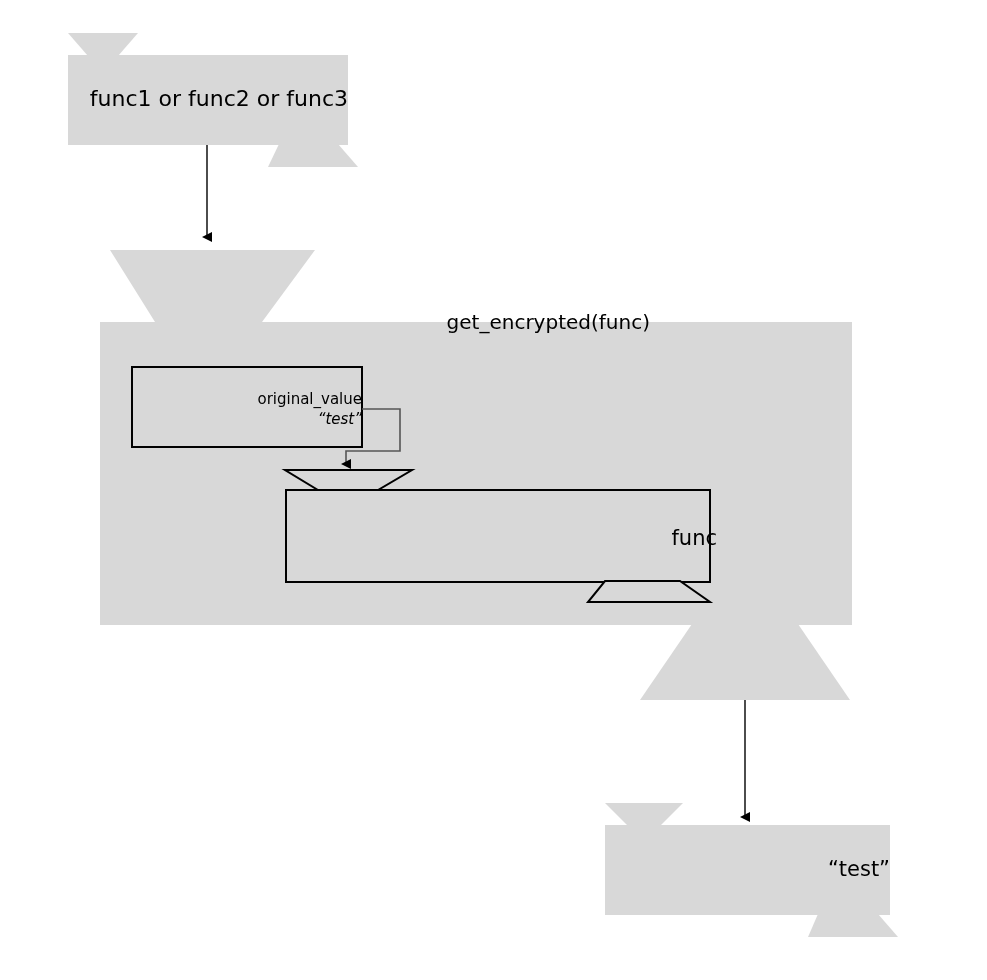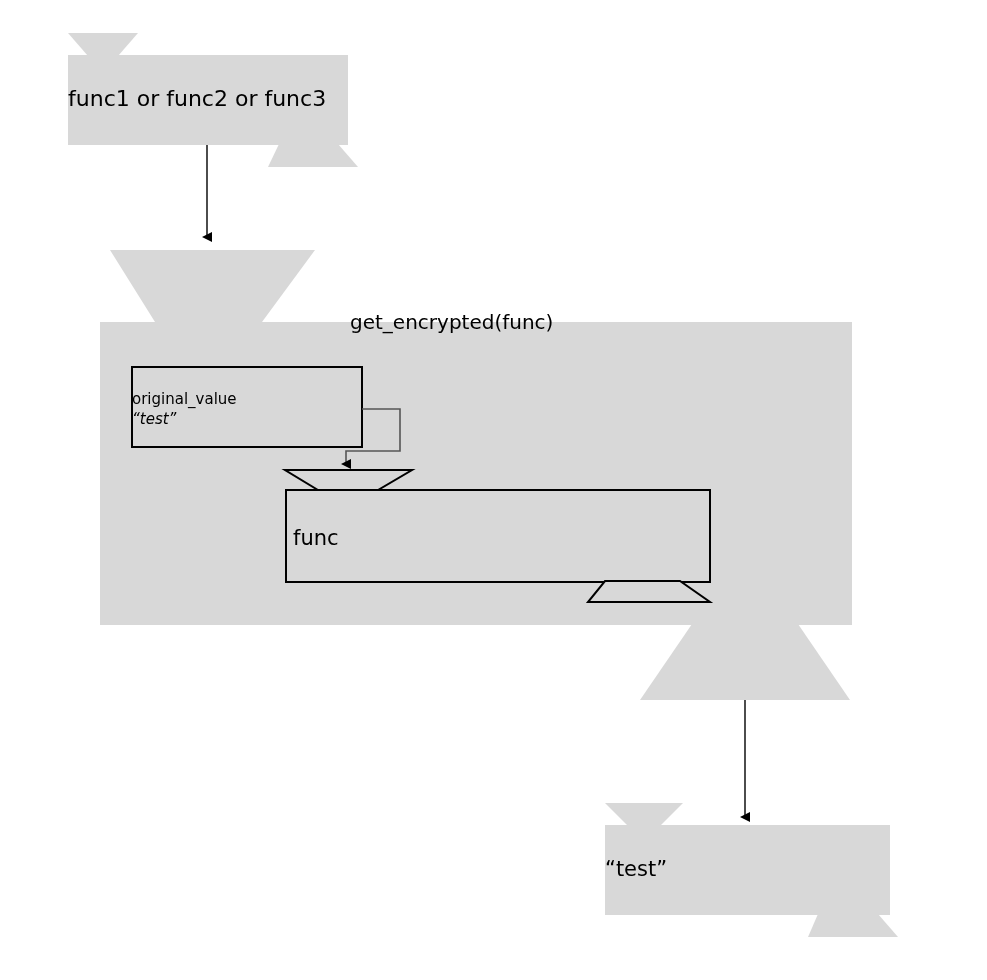--- a/index.html
+++ b/index.html
@@ -23,21 +23,21 @@
     position: absolute;
     left: 0;
     top: 0;
     width: 987px;
     height: 980px;
   }
   .txt {
     position: absolute;
     white-space: pre;
     color: #000000;
-    text-align: left;
+    text-align: right;
   }
   .t-top-box {
     left: 68px;
     top: 84px;
     width: 280px;
     font-size: 22px;
     line-height: 30px;
   }
   .t-container-title {
     left: 350px;

